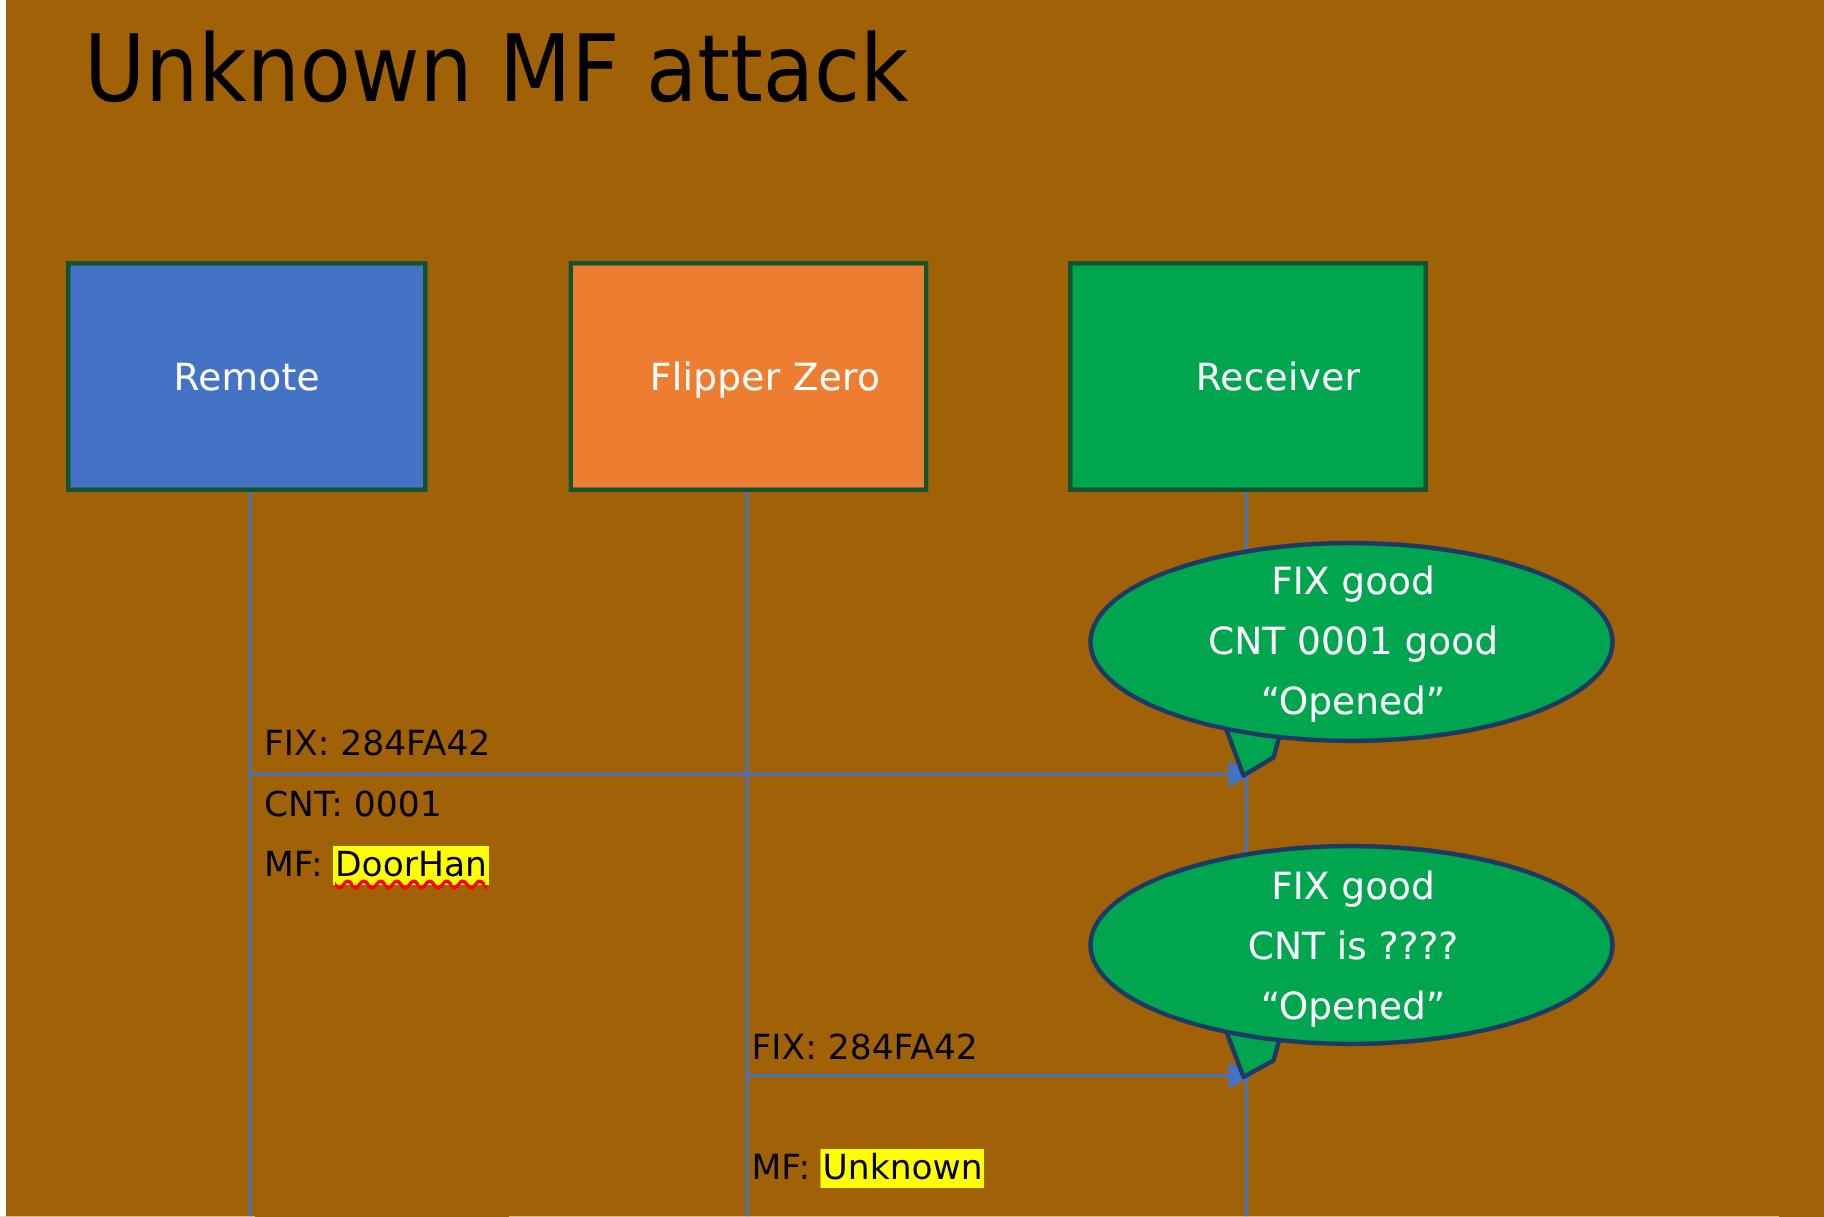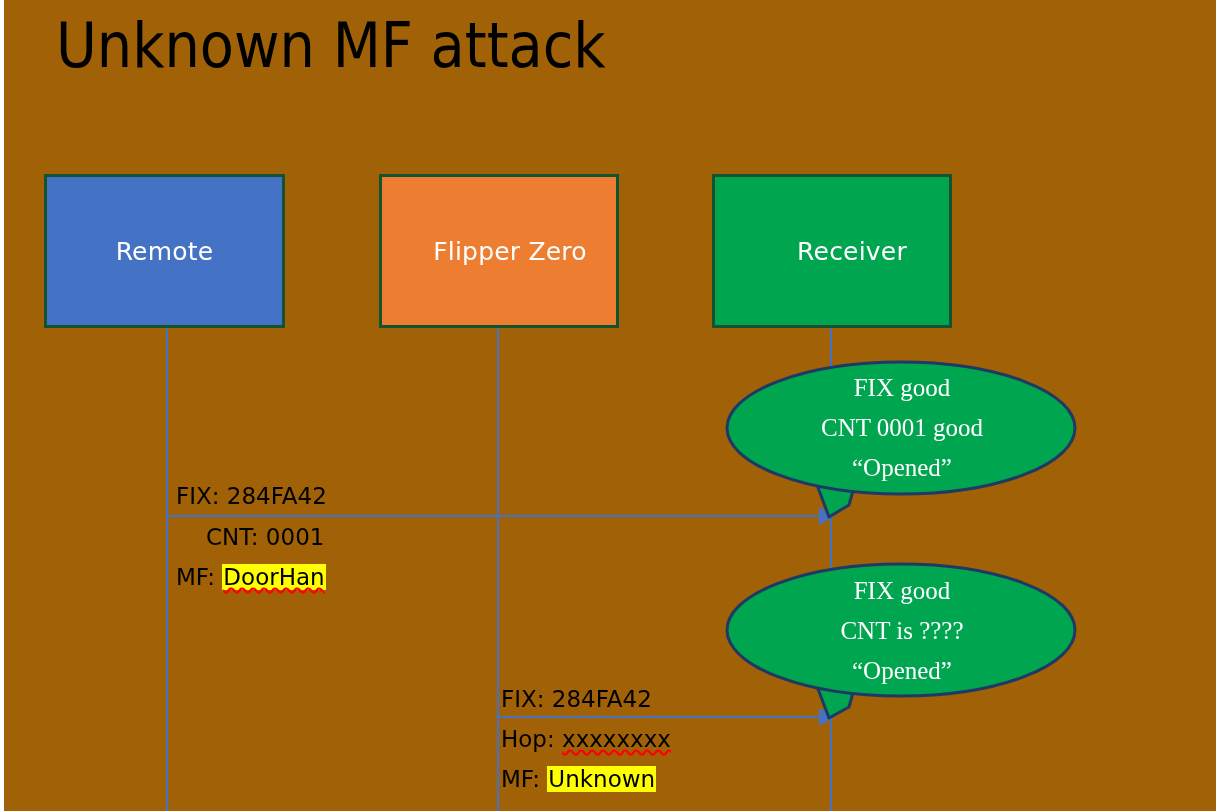--- a/index.html
+++ b/index.html
@@ -64,35 +64,34 @@
 
   
   .callout-text {
     position: absolute;
     color: #ffffff;
     font-size: 25px;
     line-height: 40px;
     text-align: center;
     white-space: pre;
     pointer-events: none;
-    font-family: Liberation Serif, serif;
   }
   .callout-text-1 { left: 723px; top: 368px; width: 350px; }
   .callout-text-2 { left: 723px; top: 571px; width: 350px; }
 
   
   .msg-label {
     position: absolute;
     font-size: 23px;
     line-height: 40px;
     color: #000000;
     white-space: nowrap;
   }
   .msg-1-line1 { left: 172px; top: 476px; }
-  .msg-1-line2 { left: 172px; top: 517px; margin-left: 30px; }
+  .msg-1-line2 { left: 172px; top: 517px; }
   .msg-1-line3 { left: 172px; top: 557px; }
 
   .msg-2-line1 { left: 497px; top: 679px; }
   .msg-2-line2 { left: 497px; top: 719px; }
   .msg-2-line3 { left: 497px; top: 759px; }
 
   .hl {
     background: #FFFF00;
     padding: 0 1px;
   }
@@ -167,21 +166,18 @@
   </div>
 
   <div class="msg-label msg-1-line3">
     <span>MF: </span><span class="hl sp">DoorHan</span>
   </div>
 
   <div class="msg-label msg-2-line1">
     <span>FIX: </span><span>284FA42</span>
   </div>
 
-  <div class="msg-label msg-2-line2">
-    <span>Hop: </span><span class="sp">xxxxxxxx</span>
-  </div>
 
   <div class="msg-label msg-2-line3">
     <span>MF: </span><span class="hl">Unknown</span>
   </div>
 
 </div>
 
 </body></html>

